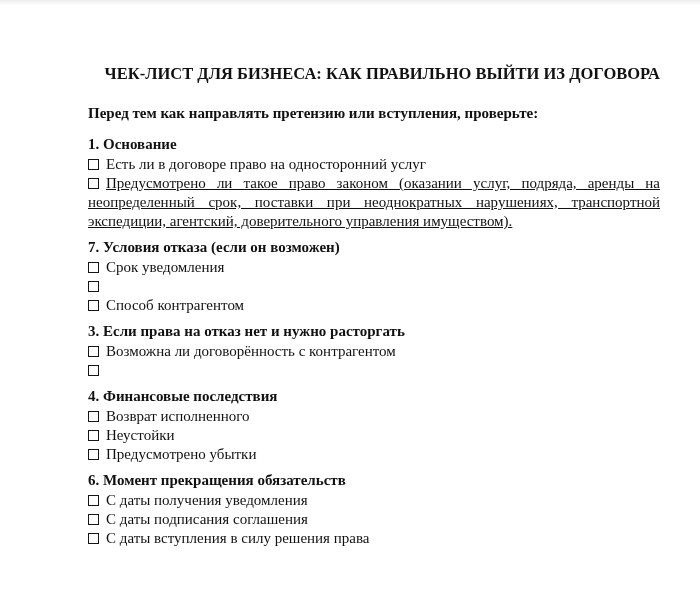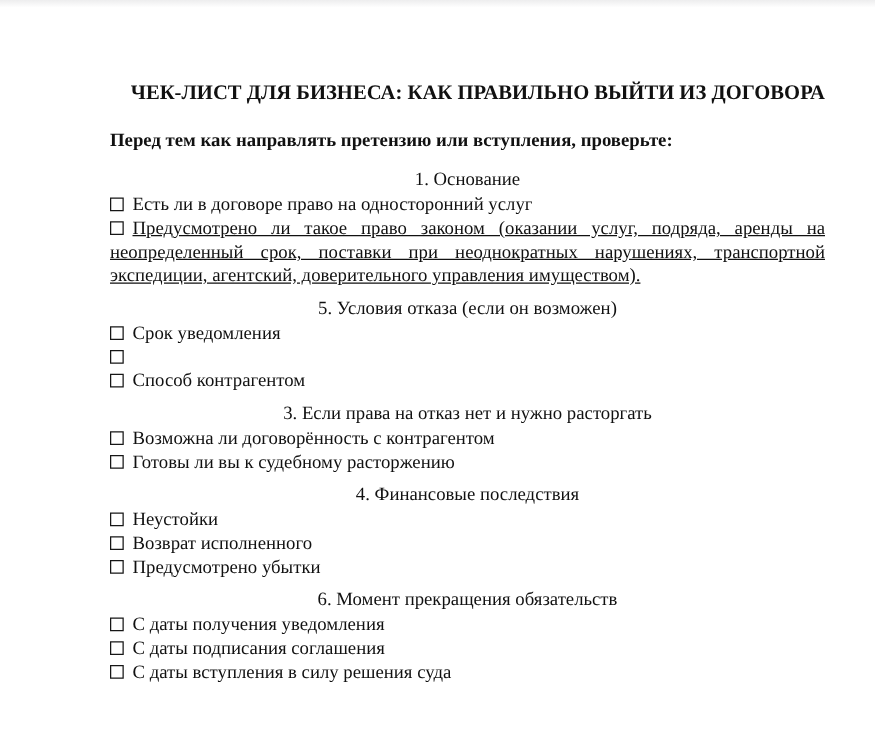--- a/index.html
+++ b/index.html
@@ -33,23 +33,22 @@
     font-size: 15px;
     font-weight: bold;
     line-height: 19px;
   }
   .section {
     margin: 0 0 7px 0;
   }
   .section-heading {
     margin: 0 0 1px 0;
     font-size: 15px;
-    font-weight: normal;
+    font-weight: bold;
     line-height: 19px;
-    text-align: center;
   }
   .item {
     margin: 0;
     font-size: 15px;
     line-height: 19px;
   }
   .item.justify {
     text-align: justify;
     text-decoration: underline;
   }
@@ -75,39 +74,39 @@
 
   <p class="intro">Перед тем как направлять претензию или вступления, проверьте:</p>
 
   <div class="section">
     <p class="section-heading">1. Основание</p>
     <p class="item"><span class="checkbox"></span><span>Есть ли в договоре право на односторонний услуг</span></p>
     <p class="item justify"><span class="checkbox"></span><span>Предусмотрено ли такое право законом (оказании услуг, подряда, аренды на неопределенный срок, поставки при неоднократных нарушениях, транспортной экспедиции, агентский, доверительного управления имуществом).</span></p>
   </div>
 
   <div class="section">
-    <p class="section-heading">5. Условия отказа (если он возможен)</p>
+    <p class="section-heading">7. Условия отказа (если он возможен)</p>
     <p class="item"><span class="checkbox"></span><span>Срок уведомления</span></p>
     <p class="item"><span class="checkbox"></span></p>
     <p class="item"><span class="checkbox"></span><span>Способ контрагентом</span></p>
   </div>
 
   <div class="section">
     <p class="section-heading">3. Если права на отказ нет и нужно расторгать</p>
     <p class="item"><span class="checkbox"></span><span>Возможна ли договорённость с контрагентом</span></p>
-    <p class="item"><span class="checkbox"></span><span>Готовы ли вы к судебному расторжению</span></p>
+    <p class="item"><span class="checkbox"></span></p>
   </div>
 
   <div class="section">
     <p class="section-heading">4. Финансовые последствия</p>
+    <p class="item"><span class="checkbox"></span><span>Возврат исполненного</span></p>
     <p class="item"><span class="checkbox"></span><span>Неустойки</span></p>
-    <p class="item"><span class="checkbox"></span><span>Возврат исполненного</span></p>
     <p class="item"><span class="checkbox"></span><span>Предусмотрено убытки</span></p>
   </div>
 
   <div class="section">
     <p class="section-heading">6. Момент прекращения обязательств</p>
     <p class="item"><span class="checkbox"></span><span>С даты получения уведомления</span></p>
     <p class="item"><span class="checkbox"></span><span>С даты подписания соглашения</span></p>
-    <p class="item"><span class="checkbox"></span><span>С даты вступления в силу решения суда</span></p>
+    <p class="item"><span class="checkbox"></span><span>С даты вступления в силу решения права</span></p>
   </div>
 
 </div>
 
 </body></html>

